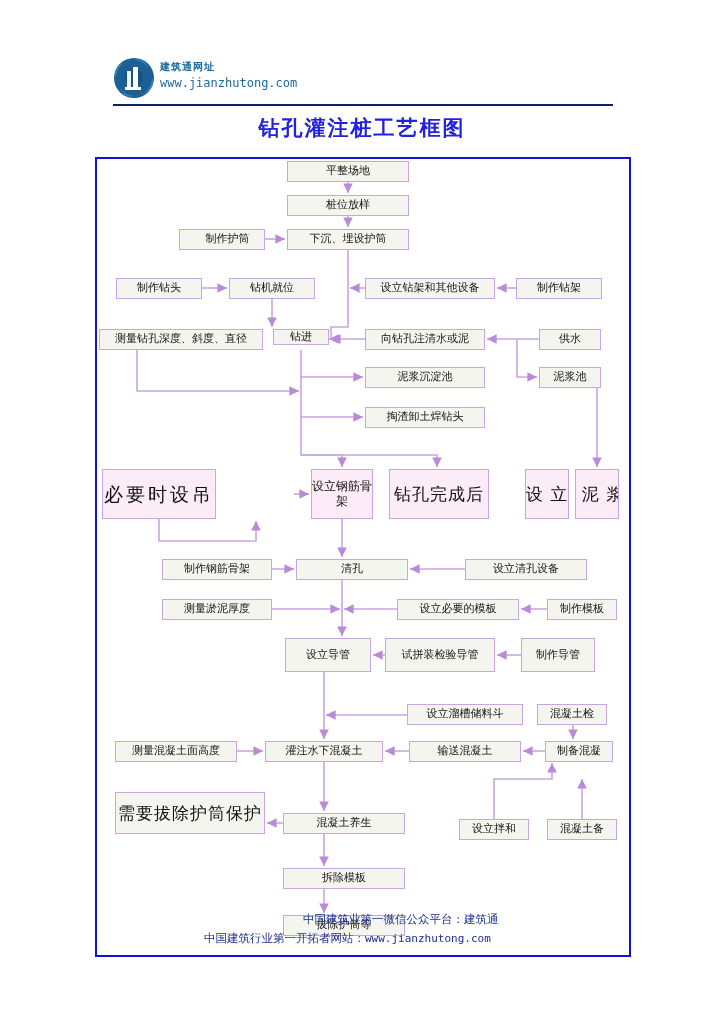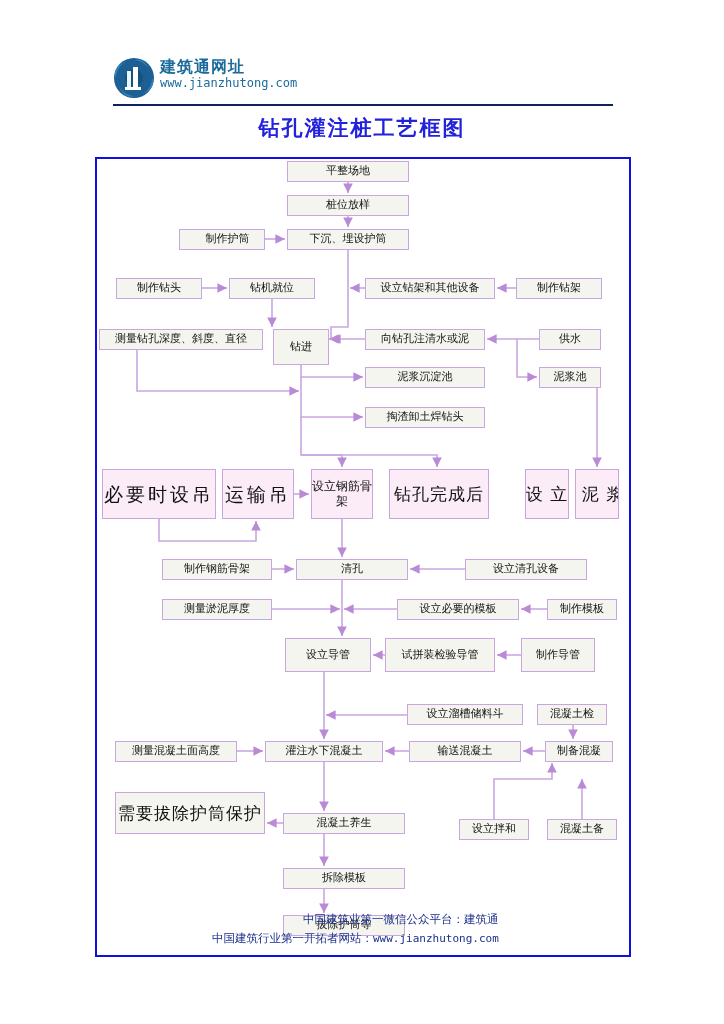--- a/index.html
+++ b/index.html
@@ -9,21 +9,21 @@
     font-family:"DejaVu Sans","Liberation Sans",sans-serif;
     color:#1a1a1a;
   }
   
   #header-area{position:absolute;left:0;top:0;width:724px;height:150px;}
   #logo-block{position:absolute;left:113px;top:57px;width:250px;height:46px;}
   #logo-mark{position:absolute;left:0;top:0;width:42px;height:42px;}
   #logo-text{position:absolute;left:47px;top:1px;width:200px;}
   #brand-name{
     font-family:"DejaVu Sans","Liberation Sans",sans-serif;
-    font-size:16px;font-weight:bold;color:#1b6a9c;letter-spacing:1px;
+    font-size:10px;font-weight:bold;color:#1b6a9c;letter-spacing:1px;
     line-height:17px;
   }
   #brand-url{
     font-family:"DejaVu Sans Mono","Liberation Mono",monospace;
     font-size:12px;color:#1b6a9c;line-height:17px;letter-spacing:0px;
   }
   #header-rule{
     position:absolute;left:113px;top:104px;width:500px;height:0;
     border-top:2px solid #10205f;
   }
@@ -55,21 +55,21 @@
   .node.plain{border:1px solid #c9a6e0;background:#f5f5f0;}
   
   #wires{position:absolute;left:0;top:0;width:532px;height:796px;pointer-events:none;}
   
   .foot-note{
     position:absolute;color:#1b2f8a;
     font-family:"DejaVu Sans","Liberation Sans",sans-serif;
     font-size:11.5px;white-space:nowrap;letter-spacing:0px;
   }
   #foot-line1{left:303px;top:912px;}
-  #foot-line2{left:212px;top:931px;}
+  #foot-line2{left:204px;top:931px;}
   .mono-inline{font-family:"DejaVu Sans Mono","Liberation Mono",monospace;font-size:11px;}
 </style>
 </head>
 <body>
 
 <div id="header-area">
 
   <div id="logo-block">
     <svg id="logo-mark" viewBox="0 0 42 42">
       <circle cx="21" cy="21" r="20" fill="#1d5f93"></circle>
@@ -195,43 +195,40 @@
       </div>
       <div class="node plain" style="left: 268px; top: 119px; width: 130px; height: 21px;">
         <span>设立钻架和其他设备</span>
       </div>
       <div class="node plain" style="left: 419px; top: 119px; width: 86px; height: 21px;">
         <span>制作钻架</span>
       </div>
       <div class="node plain" style="left: 2px; top: 170px; width: 164px; height: 21px;">
         <span>测量钻孔深度、斜度、直径</span>
       </div>
-      <div class="node plain" style="left: 176px; top: 170px; width: 56px; height: 36px;">
+      <div class="node plain" style="left: 176px; top: 170px; width: 56px; height: 16px;">
         <span>钻进</span>
       </div>
       <div class="node plain" style="left: 268px; top: 170px; width: 120px; height: 21px;">
         <span>向钻孔注清水或泥</span>
       </div>
       <div class="node plain" style="left: 442px; top: 170px; width: 62px; height: 21px;">
         <span>供水</span>
       </div>
       <div class="node plain" style="left: 268px; top: 208px; width: 120px; height: 21px;">
         <span>泥浆沉淀池</span>
       </div>
       <div class="node plain" style="left: 442px; top: 208px; width: 62px; height: 21px;">
         <span>泥浆池</span>
       </div>
       <div class="node plain" style="left: 268px; top: 248px; width: 120px; height: 21px;">
         <span>掏渣卸土焊钻头</span>
       </div>
       <div class="node big pink" style="left: 5px; top: 310px; width: 114px; height: 50px;">
         <span>必要时设吊</span>
-      </div>
-      <div class="node big pink" style="left: 125px; top: 310px; width: 72px; height: 50px;">
-        <span>运输吊</span>
       </div>
       <div class="node small-wrap pink" style="left: 214px; top: 310px; width: 62px; height: 50px;">
         <span>设立钢筋骨架</span>
       </div>
       <div class="node big2 pink" style="left: 292px; top: 310px; width: 100px; height: 50px;">
         <span>钻孔完成后</span>
       </div>
       <div class="node big2 pink" style="left: 428px; top: 310px; width: 44px; height: 50px;">
         <span>设 立</span>
       </div>

